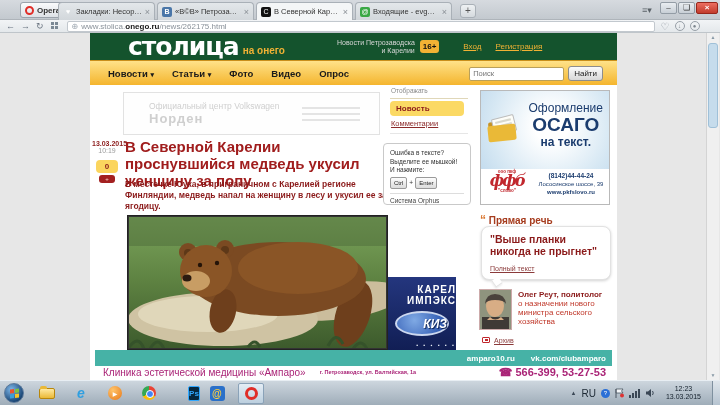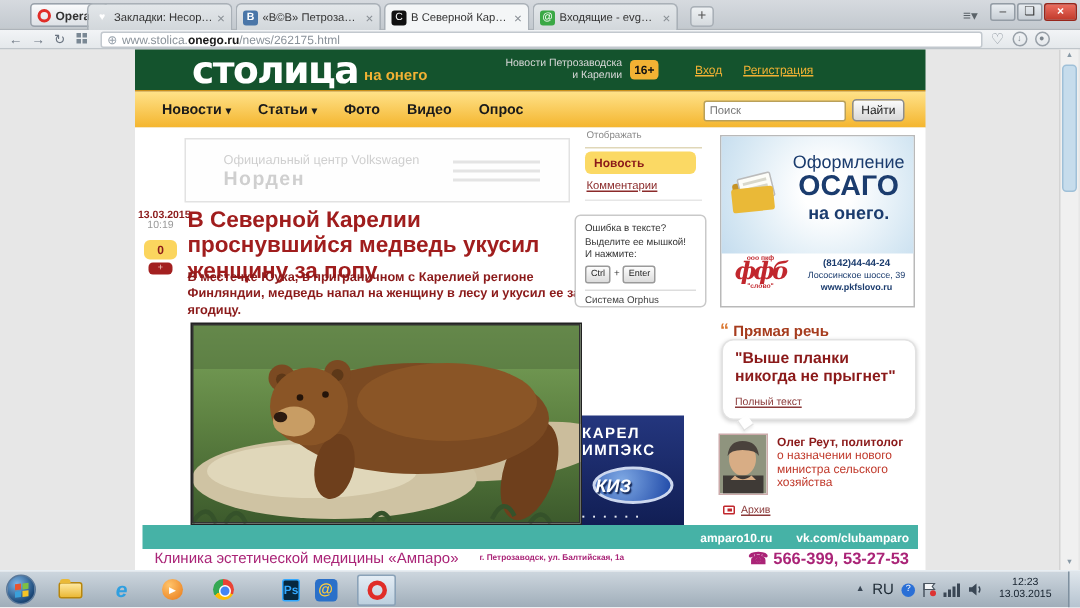--- a/index.html
+++ b/index.html
@@ -108,21 +108,21 @@
   .mid-hr2 { position:absolute; left:300px; top:48px; width:78px; border-top:1px solid #e6e6e6; }
 
   .orphus { position:absolute; left:293px; top:58px; width:88px; height:62px; background:#fff; border:1px solid #c9c9c9;
             border-radius:4px; padding:5px 6px; font-size:6.5px; color:#333; line-height:8.5px; }
   .orphus .keys { margin-top:2px; display:flex; align-items:center; gap:2px; }
   .kbd { border:1px solid #9a9a9a; border-radius:2px; background:linear-gradient(#fdfdfd,#dcdcdc); font-size:6px; padding:1px 3px; color:#222; }
   .orphus hr { border:none; border-top:1px solid #ddd; margin:4px 0 3px; }
   .orphus .sys { color:#444; }
 
   .karel { position:absolute; left:298px; top:192px; width:68px; height:77px; background:linear-gradient(#24367e,#101d52);
-           text-align:left; overflow:hidden; }
+           text-align:right; overflow:hidden; }
   .karel .kl { color:#fff; font-weight:bold; font-size:10px; letter-spacing:1px; line-height:11px; }
   .karel .kl:first-child { margin-top:7px; }
   .kiz { margin:5px auto 0; width:54px; height:25px; border-radius:50%; border:2px solid #cdd8ef;
          background:radial-gradient(circle at 35% 35%, #7fa9e4, #1d47a6); color:#fff; font-style:italic; font-weight:bold;
          font-size:12px; line-height:22px; text-shadow:1px 1px 1px #0a1c4a; }
   .karel .dots { margin-top:6px; color:#e8ecf5; font-size:5px; letter-spacing:2px; }
 
   
   .osago { position:absolute; left:390px; top:5px; width:130px; height:115px; border:1px solid #b9b9b9; background:#fff; }
   .osago-top { position:relative; height:78px; background:radial-gradient(circle at 55% 45%, #ffffff 20%, #d5e7f3 75%, #c4dcee); }
@@ -388,21 +388,21 @@
             <svg class="osago-folder" width="34" height="34" viewBox="0 0 34 34" xmlns="http://www.w3.org/2000/svg">
               <rect x="2" y="8" width="26" height="18" rx="2" fill="#c69325" transform="rotate(-8 15 17)"></rect>
               <rect x="6" y="4" width="22" height="16" rx="1" fill="#fdfdf8" stroke="#bbb" transform="rotate(-14 17 12)"></rect>
               <rect x="9" y="7" width="16" height="2" fill="#d8d8cc" transform="rotate(-14 17 12)"></rect>
               <rect x="9" y="11" width="16" height="2" fill="#d8d8cc" transform="rotate(-14 17 12)"></rect>
               <rect x="1" y="12" width="28" height="16" rx="2" fill="#eab937" transform="rotate(-6 15 20)"></rect>
             </svg>
             <div class="osago-text">
               <div class="o1">Оформление</div>
               <div class="o2">ОСАГО</div>
-              <div class="o3">на онего.</div>
+              <div class="o3">на текст.</div>
             </div>
           </div>
           <div class="osago-bottom">
             <div class="slovo">
               <div class="s1">ооо пкф</div>
               <div class="mark">ффб</div>
               <div class="s2">"слово"</div>
             </div>
             <div class="osago-contact">
               <div class="p1">(8142)44-44-24</div>

